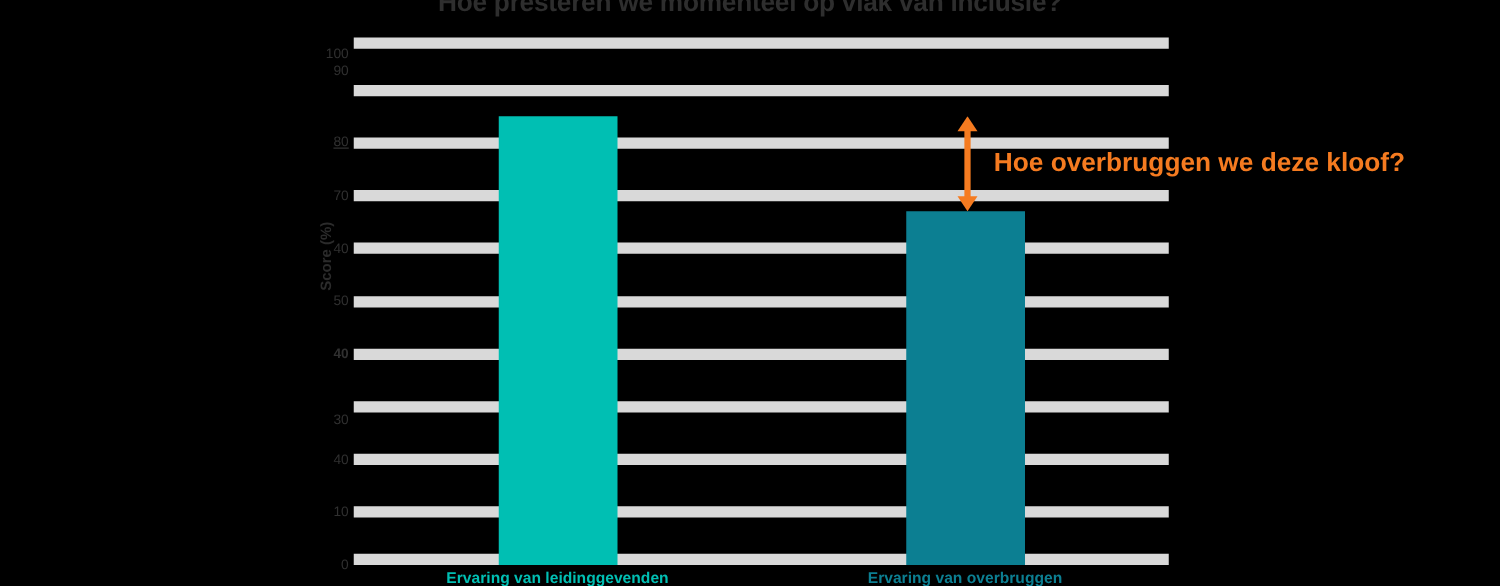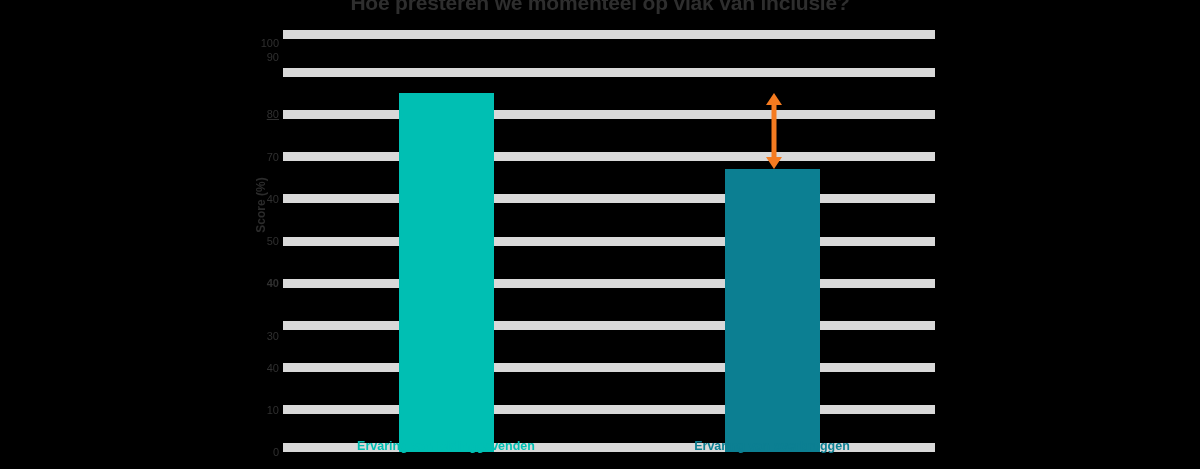--- a/index.html
+++ b/index.html
@@ -88,21 +88,21 @@
 
   
   .bar {
     position: absolute;
     bottom: 0;
   }
 
   
   .xtick {
     position: absolute;
-    top: 439px;
+    top: 455px;
     text-align: center;
     font-size: 12.5px;
     font-weight: bold;
     white-space: nowrap;
     line-height: 14px;
   }
 
   
   #gap-annotation-text {
     position: absolute;
@@ -170,14 +170,15 @@
       <div class="xtick" style="color: rgb(0, 191, 179); left: 296px; width: 300px;">Ervaring van leidinggevenden</div>
       <div class="xtick" style="color: rgb(12, 127, 146); left: 622px; width: 300px;">Ervaring van overbruggen</div>
     </div>
 
   <svg id="gap-arrow" viewBox="0 0 20 75.95999999999998" xmlns="http://www.w3.org/2000/svg" style="top: 93.3px; height: 75.96px;">
       <line x1="10" y1="8" x2="10" y2="67.95999999999998" stroke="#F57B20" stroke-width="5"></line>
       <polygon points="10,0 18,12 2,12" fill="#F57B20"></polygon>
       <polygon points="10,75.95999999999998 18,63.95999999999998 2,63.95999999999998" fill="#F57B20"></polygon>
     </svg>
 
+  <div id="gap-annotation-text" style="color: rgb(245, 123, 32); top: 118.28px;">Hoe overbruggen we deze kloof?</div>
 
 </div>
 
 </body></html>

